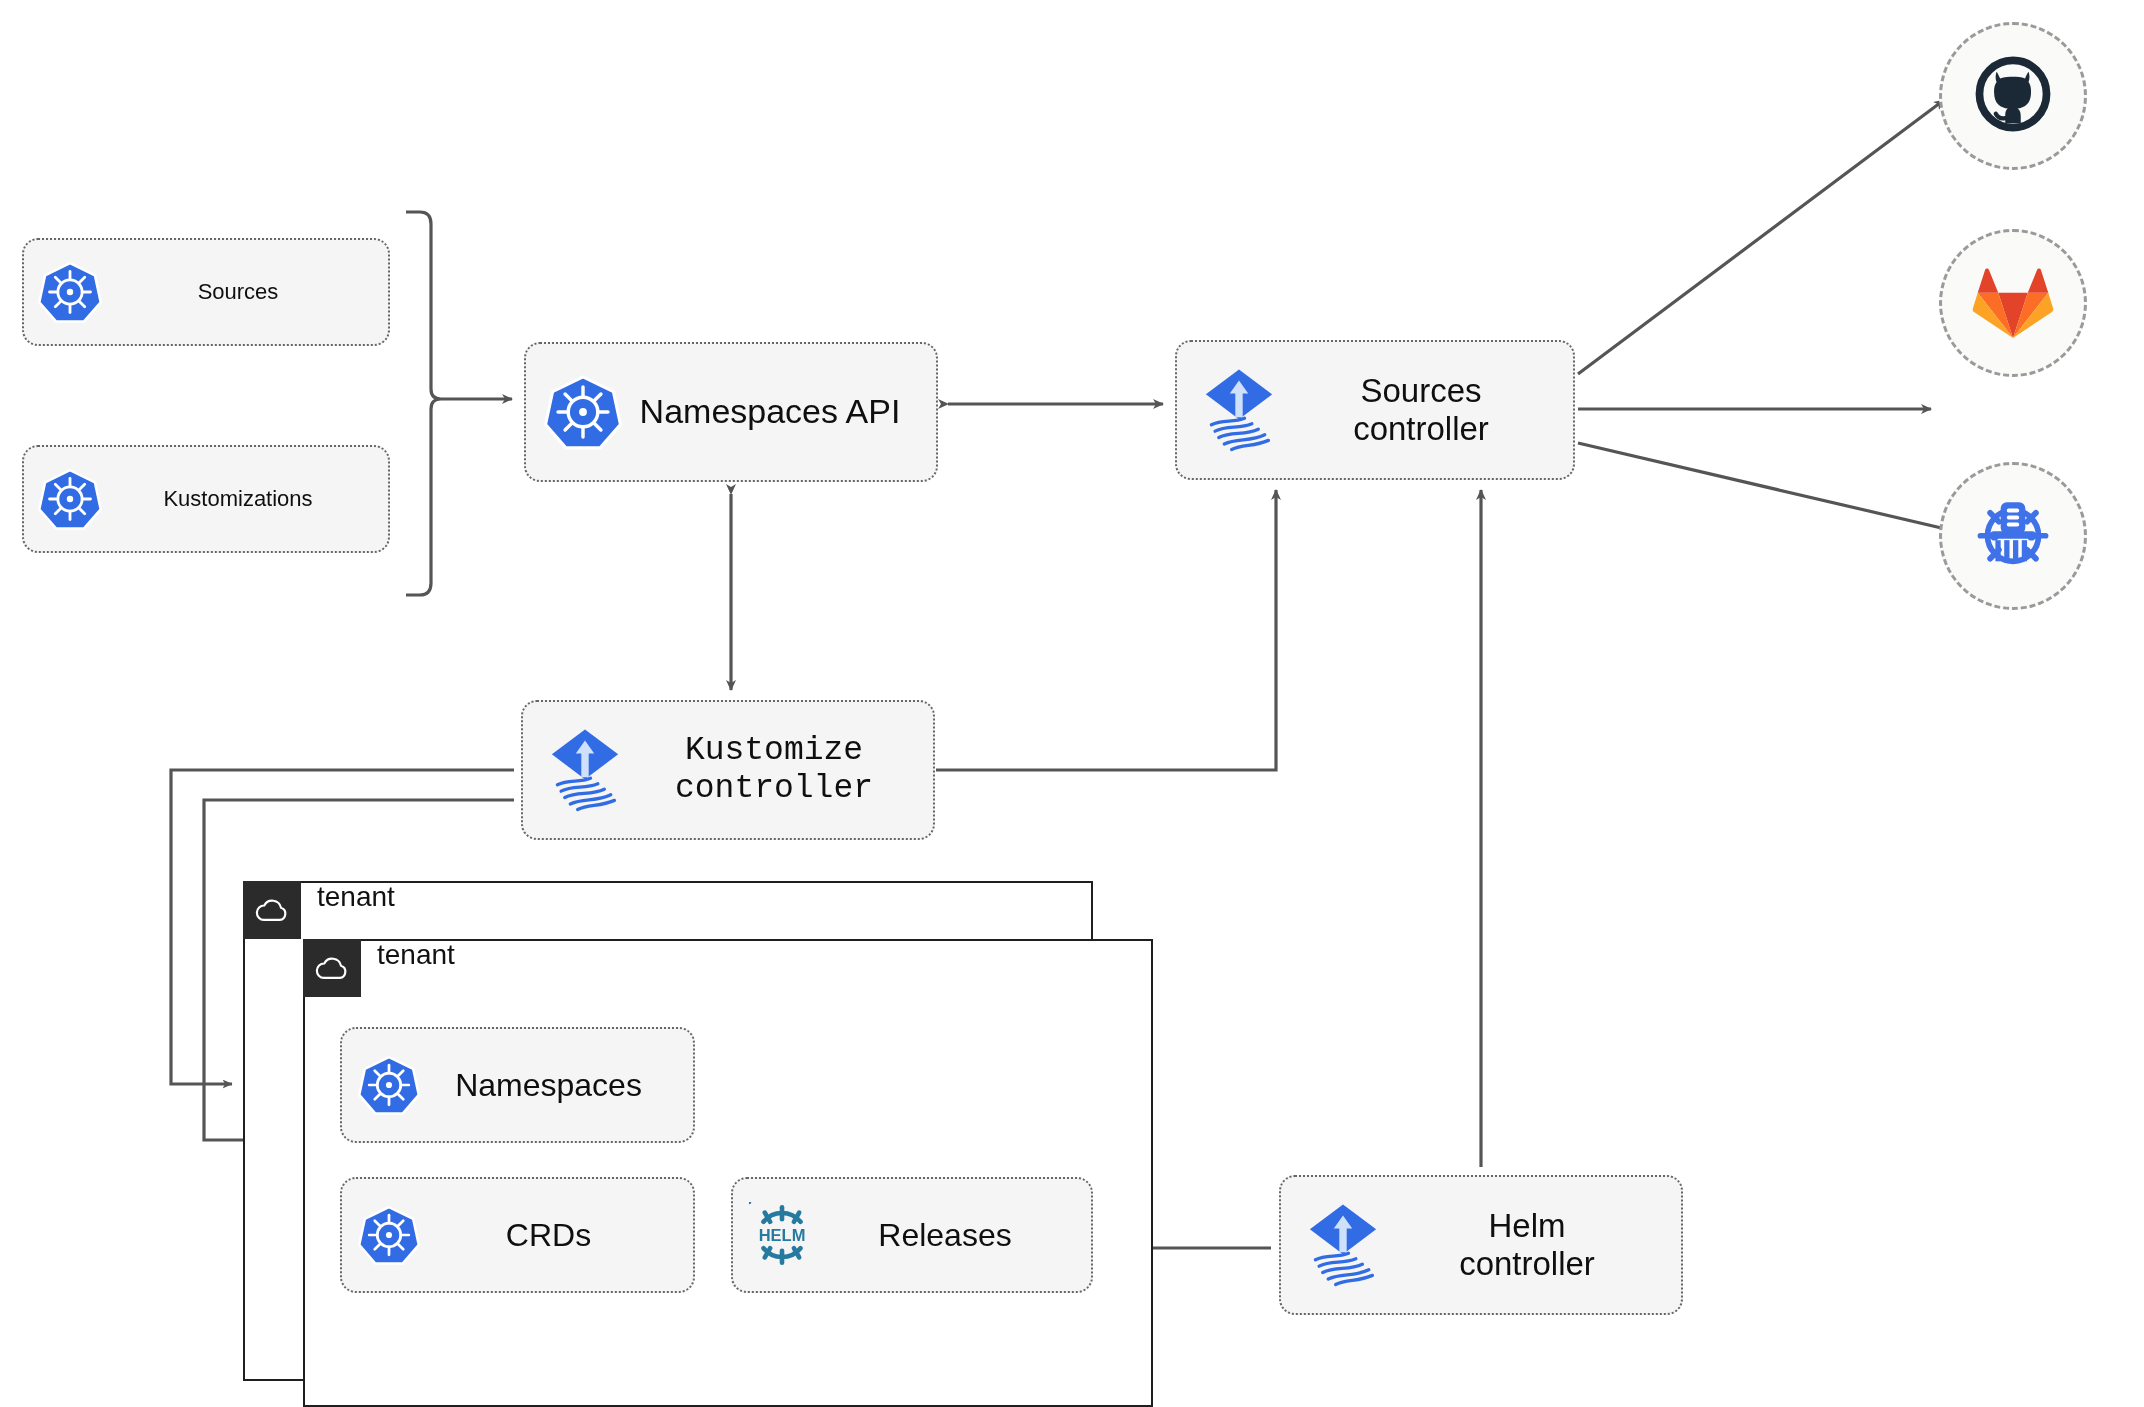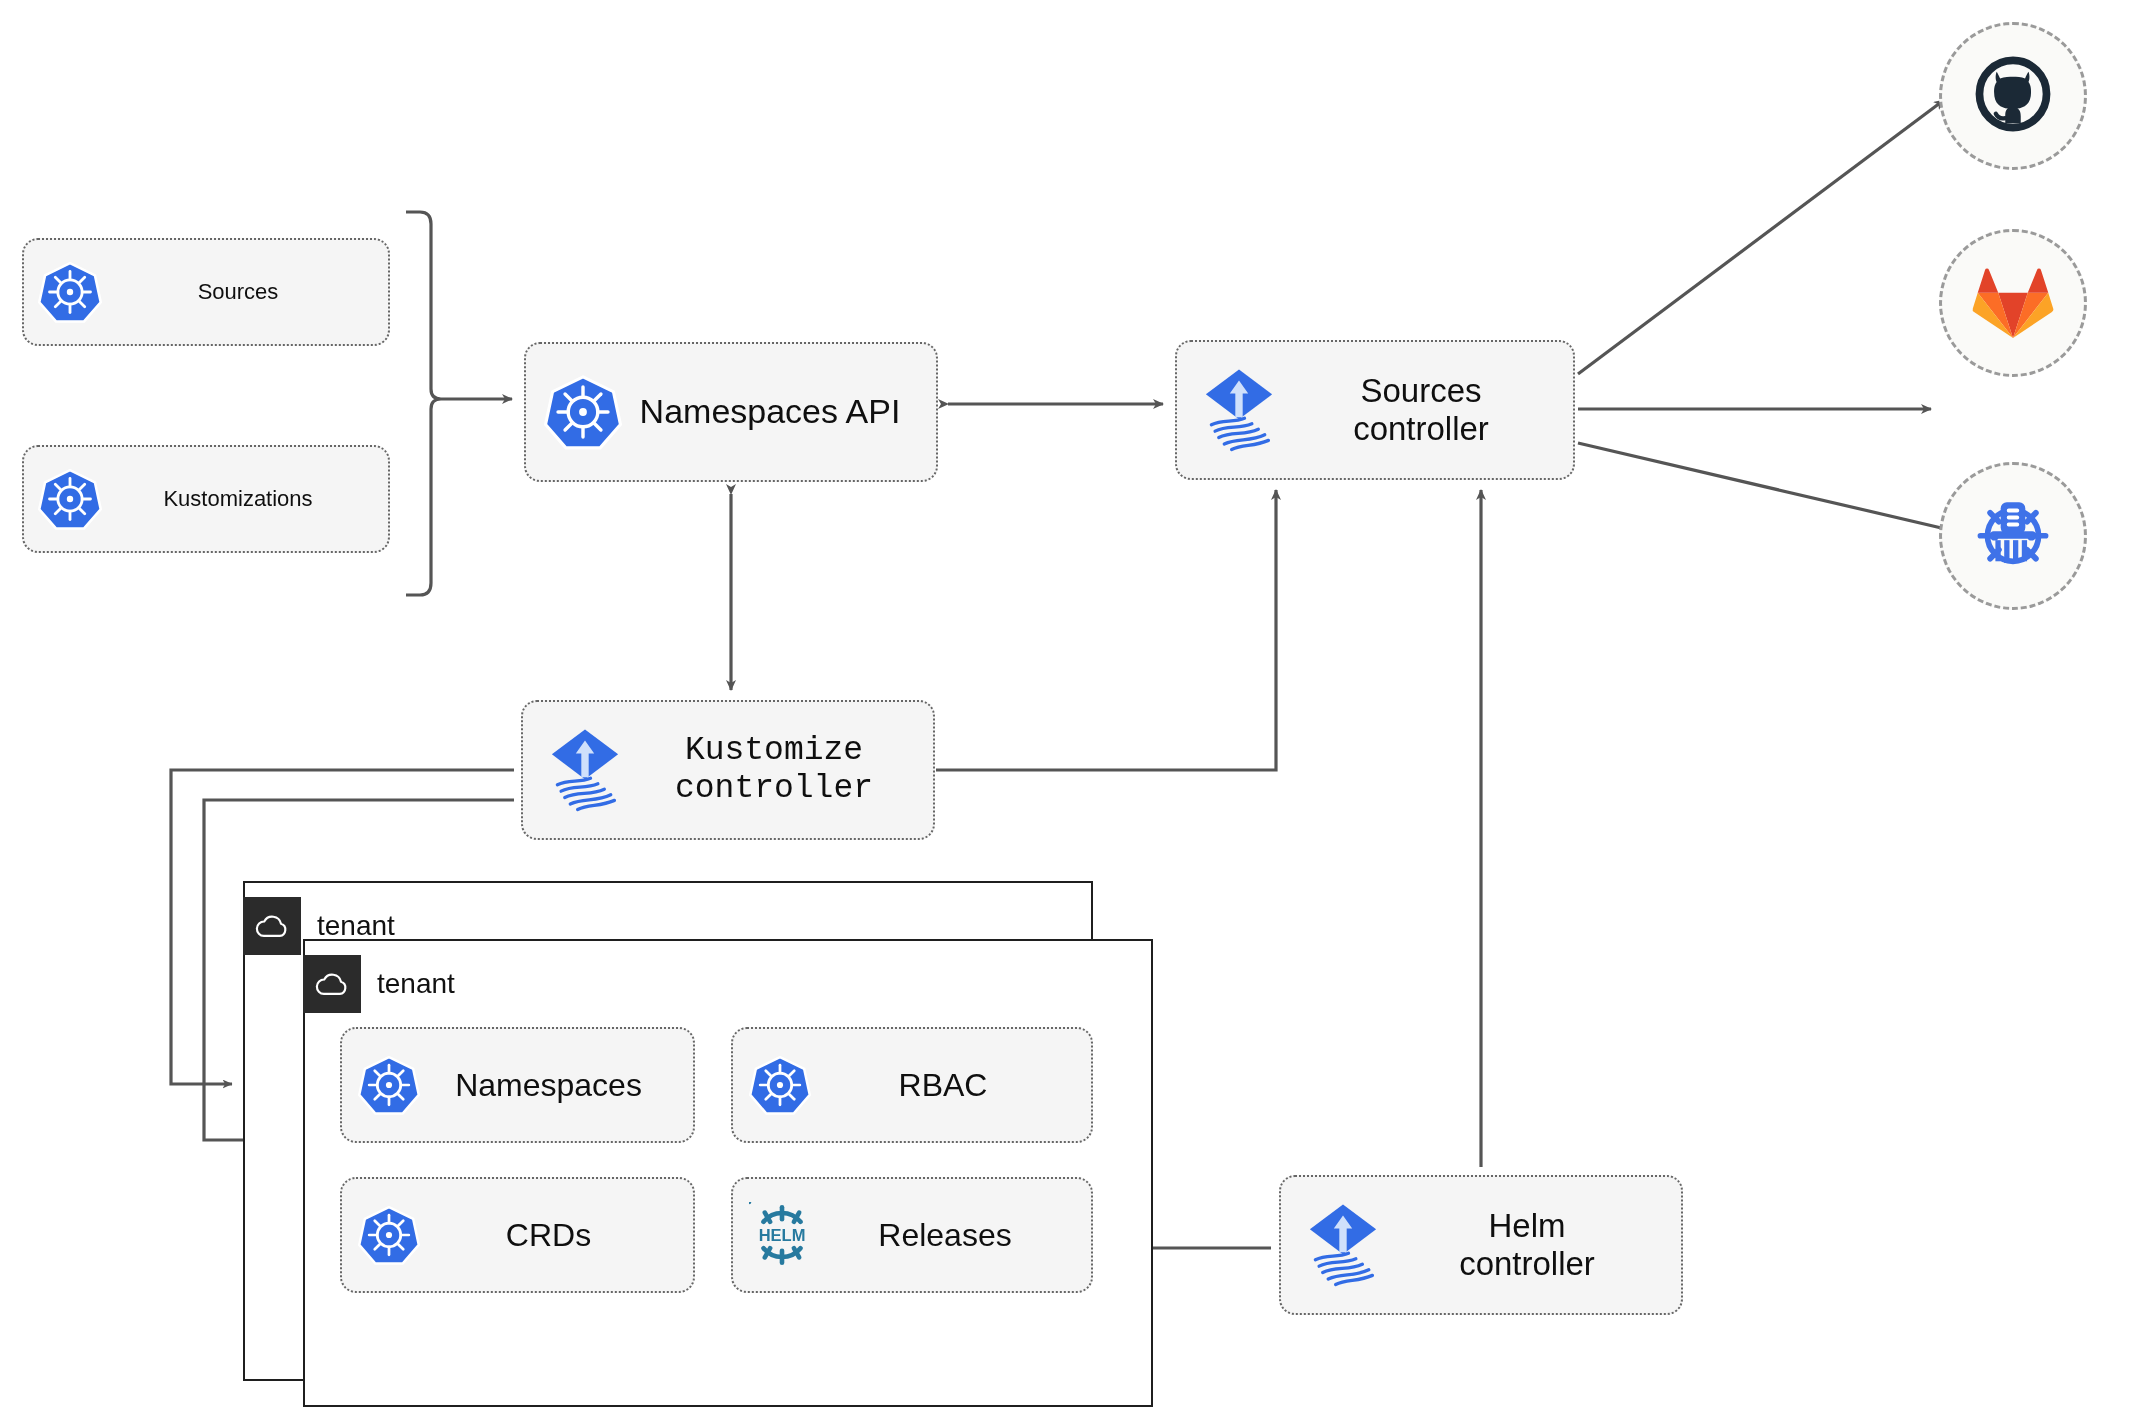--- a/index.html
+++ b/index.html
@@ -78,22 +78,21 @@
     border: 2px solid #1f1f1f;
     z-index: 2;
   }
   .tenant-back  { left: 243px; top: 881px; width: 850px; height: 500px; z-index: 1; }
   .tenant-front { left: 303px; top: 939px; width: 850px; height: 468px; z-index: 2; }
   .tenant-hdr {
     position: absolute;
     left: -2px; top: -2px;
     height: 65px;
     display: flex;
-    align-items: center;
-    margin-top: 12px;
+    align-items: flex-start;
   }
   .tenant-badge {
     width: 58px;
     height: 58px;
     background: #2b2b2b;
     display: flex;
     align-items: center;
     justify-content: center;
     flex: 0 0 auto;
   }
@@ -320,59 +319,39 @@
             <line x1="64" y1="64" x2="73" y2="73"></line>
           <line x1="73" y1="27" x2="64" y2="36"></line>
             <line x1="36" y1="64" x2="27" y2="73"></line>
         </g>
         <circle cx="50" cy="50" r="5" fill="#ffffff"></circle>
       </svg>
     </span>
     <span class="lbl">Namespaces</span>
   </div>
 
-  <div class="card card-rbac">
+
+  <div class="card card-crds">
     <span class="ico">
       <svg width="62" height="62" viewBox="0 0 100 100">
         <polygon points="50,5 89,24 98,66 72,96 28,96 2,66 11,24" fill="#326ce5" stroke="#ffffff" stroke-width="4"></polygon>
         <g fill="none" stroke="#ffffff" stroke-width="4.4" stroke-linecap="round">
           <circle cx="50" cy="50" r="19"></circle>
           <line x1="50" y1="18" x2="50" y2="31"></line>
             <line x1="50" y1="69" x2="50" y2="82"></line>
           <line x1="18" y1="50" x2="31" y2="50"></line>
             <line x1="69" y1="50" x2="82" y2="50"></line>
           <line x1="27" y1="27" x2="36" y2="36"></line>
             <line x1="64" y1="64" x2="73" y2="73"></line>
           <line x1="73" y1="27" x2="64" y2="36"></line>
             <line x1="36" y1="64" x2="27" y2="73"></line>
         </g>
         <circle cx="50" cy="50" r="5" fill="#ffffff"></circle>
       </svg>
     </span>
-    <span class="lbl">RBAC</span>
-  </div>
-
-  <div class="card card-crds">
-    <span class="ico">
-      <svg width="62" height="62" viewBox="0 0 100 100">
-        <polygon points="50,5 89,24 98,66 72,96 28,96 2,66 11,24" fill="#326ce5" stroke="#ffffff" stroke-width="4"></polygon>
-        <g fill="none" stroke="#ffffff" stroke-width="4.4" stroke-linecap="round">
-          <circle cx="50" cy="50" r="19"></circle>
-          <line x1="50" y1="18" x2="50" y2="31"></line>
-            <line x1="50" y1="69" x2="50" y2="82"></line>
-          <line x1="18" y1="50" x2="31" y2="50"></line>
-            <line x1="69" y1="50" x2="82" y2="50"></line>
-          <line x1="27" y1="27" x2="36" y2="36"></line>
-            <line x1="64" y1="64" x2="73" y2="73"></line>
-          <line x1="73" y1="27" x2="64" y2="36"></line>
-            <line x1="36" y1="64" x2="27" y2="73"></line>
-        </g>
-        <circle cx="50" cy="50" r="5" fill="#ffffff"></circle>
-      </svg>
-    </span>
     <span class="lbl">CRDs</span>
   </div>
 
   <div class="card card-rel">
     <span class="ico">
       <svg width="66" height="66" viewBox="0 0 100 100">
         <g stroke="#277a9f" stroke-width="7" fill="none" stroke-linecap="round">
           <path d="M22,30 A36,36 0 0 1 78,30"></path>
           <path d="M22,70 A36,36 0 0 0 78,70"></path>
           <line x1="50" y1="8" x2="50" y2="26"></line>

